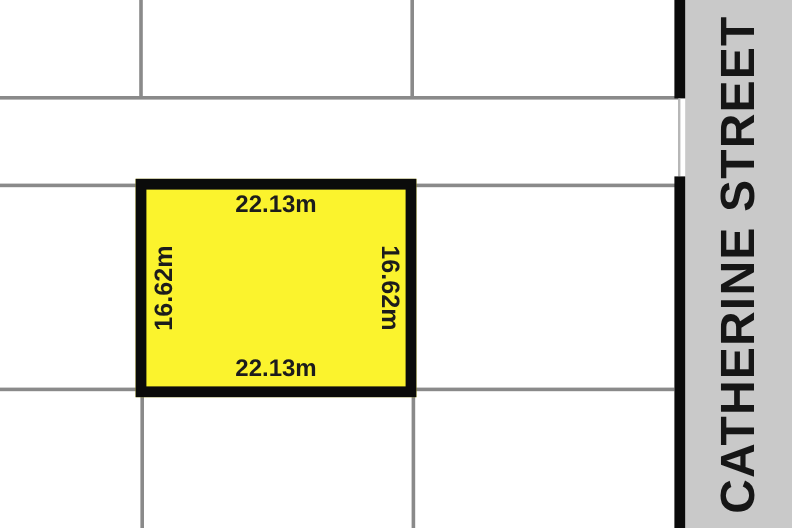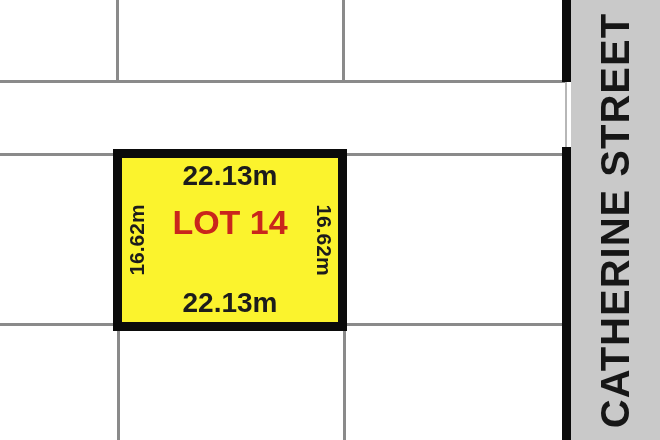--- a/index.html
+++ b/index.html
@@ -36,21 +36,21 @@
   .street-border{position:absolute;left:562px;width:9px;background:var(--border-black);}
   
   .lot{
     position:absolute;left:113px;top:149px;width:234px;height:182px;
     box-sizing:border-box;border:9px solid var(--border-black);
     background:var(--lot-fill);
   }
   .lot-inner{position:relative;width:100%;height:100%;}
   .dim{
     position:absolute;color:var(--dim-text);
-    font-size:28px;font-weight:bold;white-space:nowrap;
+    font-size:20px;font-weight:bold;white-space:nowrap;
   }
   .dim-top{top:2px;left:50%;transform:translateX(-50%);}
   .dim-bottom{bottom:3px;left:50%;transform:translateX(-50%);}
   .dim-left{left:15px;top:82px;transform:translate(-50%,-50%) rotate(-90deg);font-size:21px;}
   .dim-right{left:202px;top:82px;transform:translate(-50%,-50%) rotate(90deg);font-size:21px;}
   .lot-name{
     position:absolute;top:47px;left:50%;transform:translateX(-50%);
     color:var(--lot-text);font-size:34px;font-weight:bold;line-height:1;white-space:nowrap;
   }
   .lot-area{
@@ -79,18 +79,17 @@
 
   <div class="street-border" style="top:0;height:82px;"></div>
   <div class="edge-faint" style="left:565px;top:82px;height:65px;"></div>
   <div class="street-border" style="top:147px;height:293px;"></div>
 
   <div class="lot">
     <div class="lot-inner">
       <span class="dim dim-top">22.13m</span>
       <span class="dim dim-left">16.62m</span>
       <span class="dim dim-right">16.62m</span>
-      <span class="lot-name">LOT 14</span>
       <span class="dim dim-bottom">22.13m</span>
     </div>
   </div>
 
 </div>
 
 </body></html>

